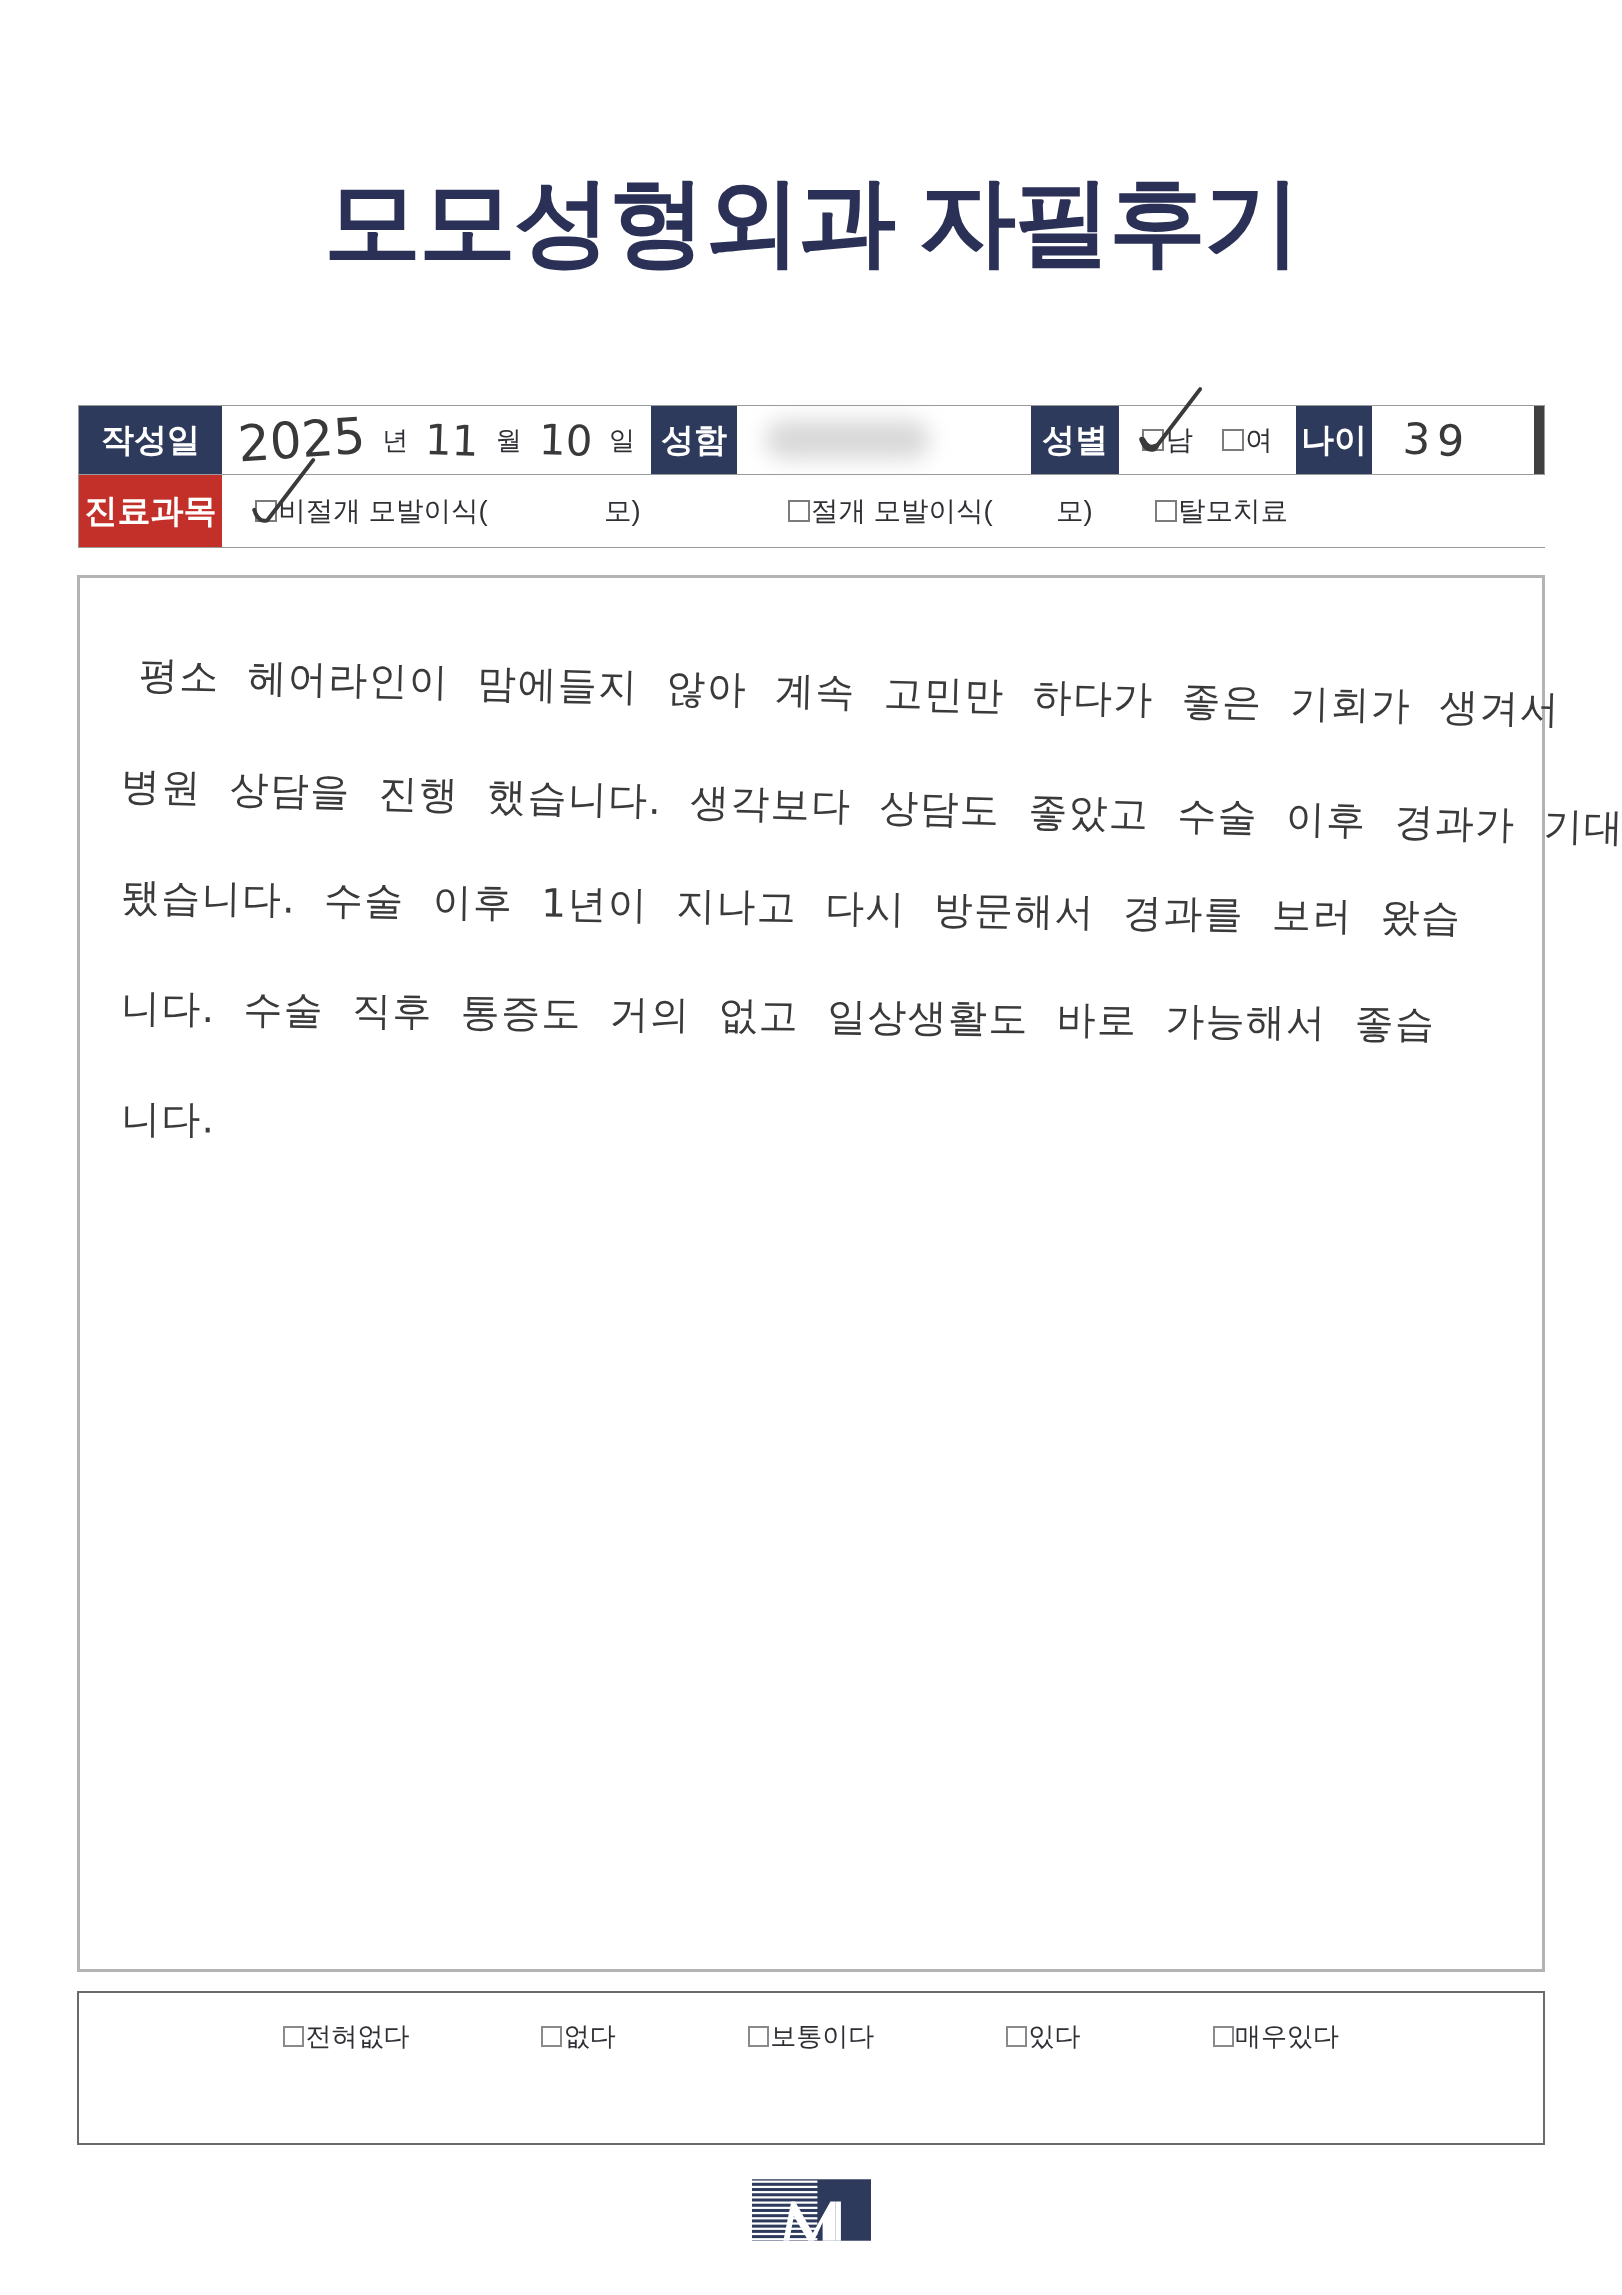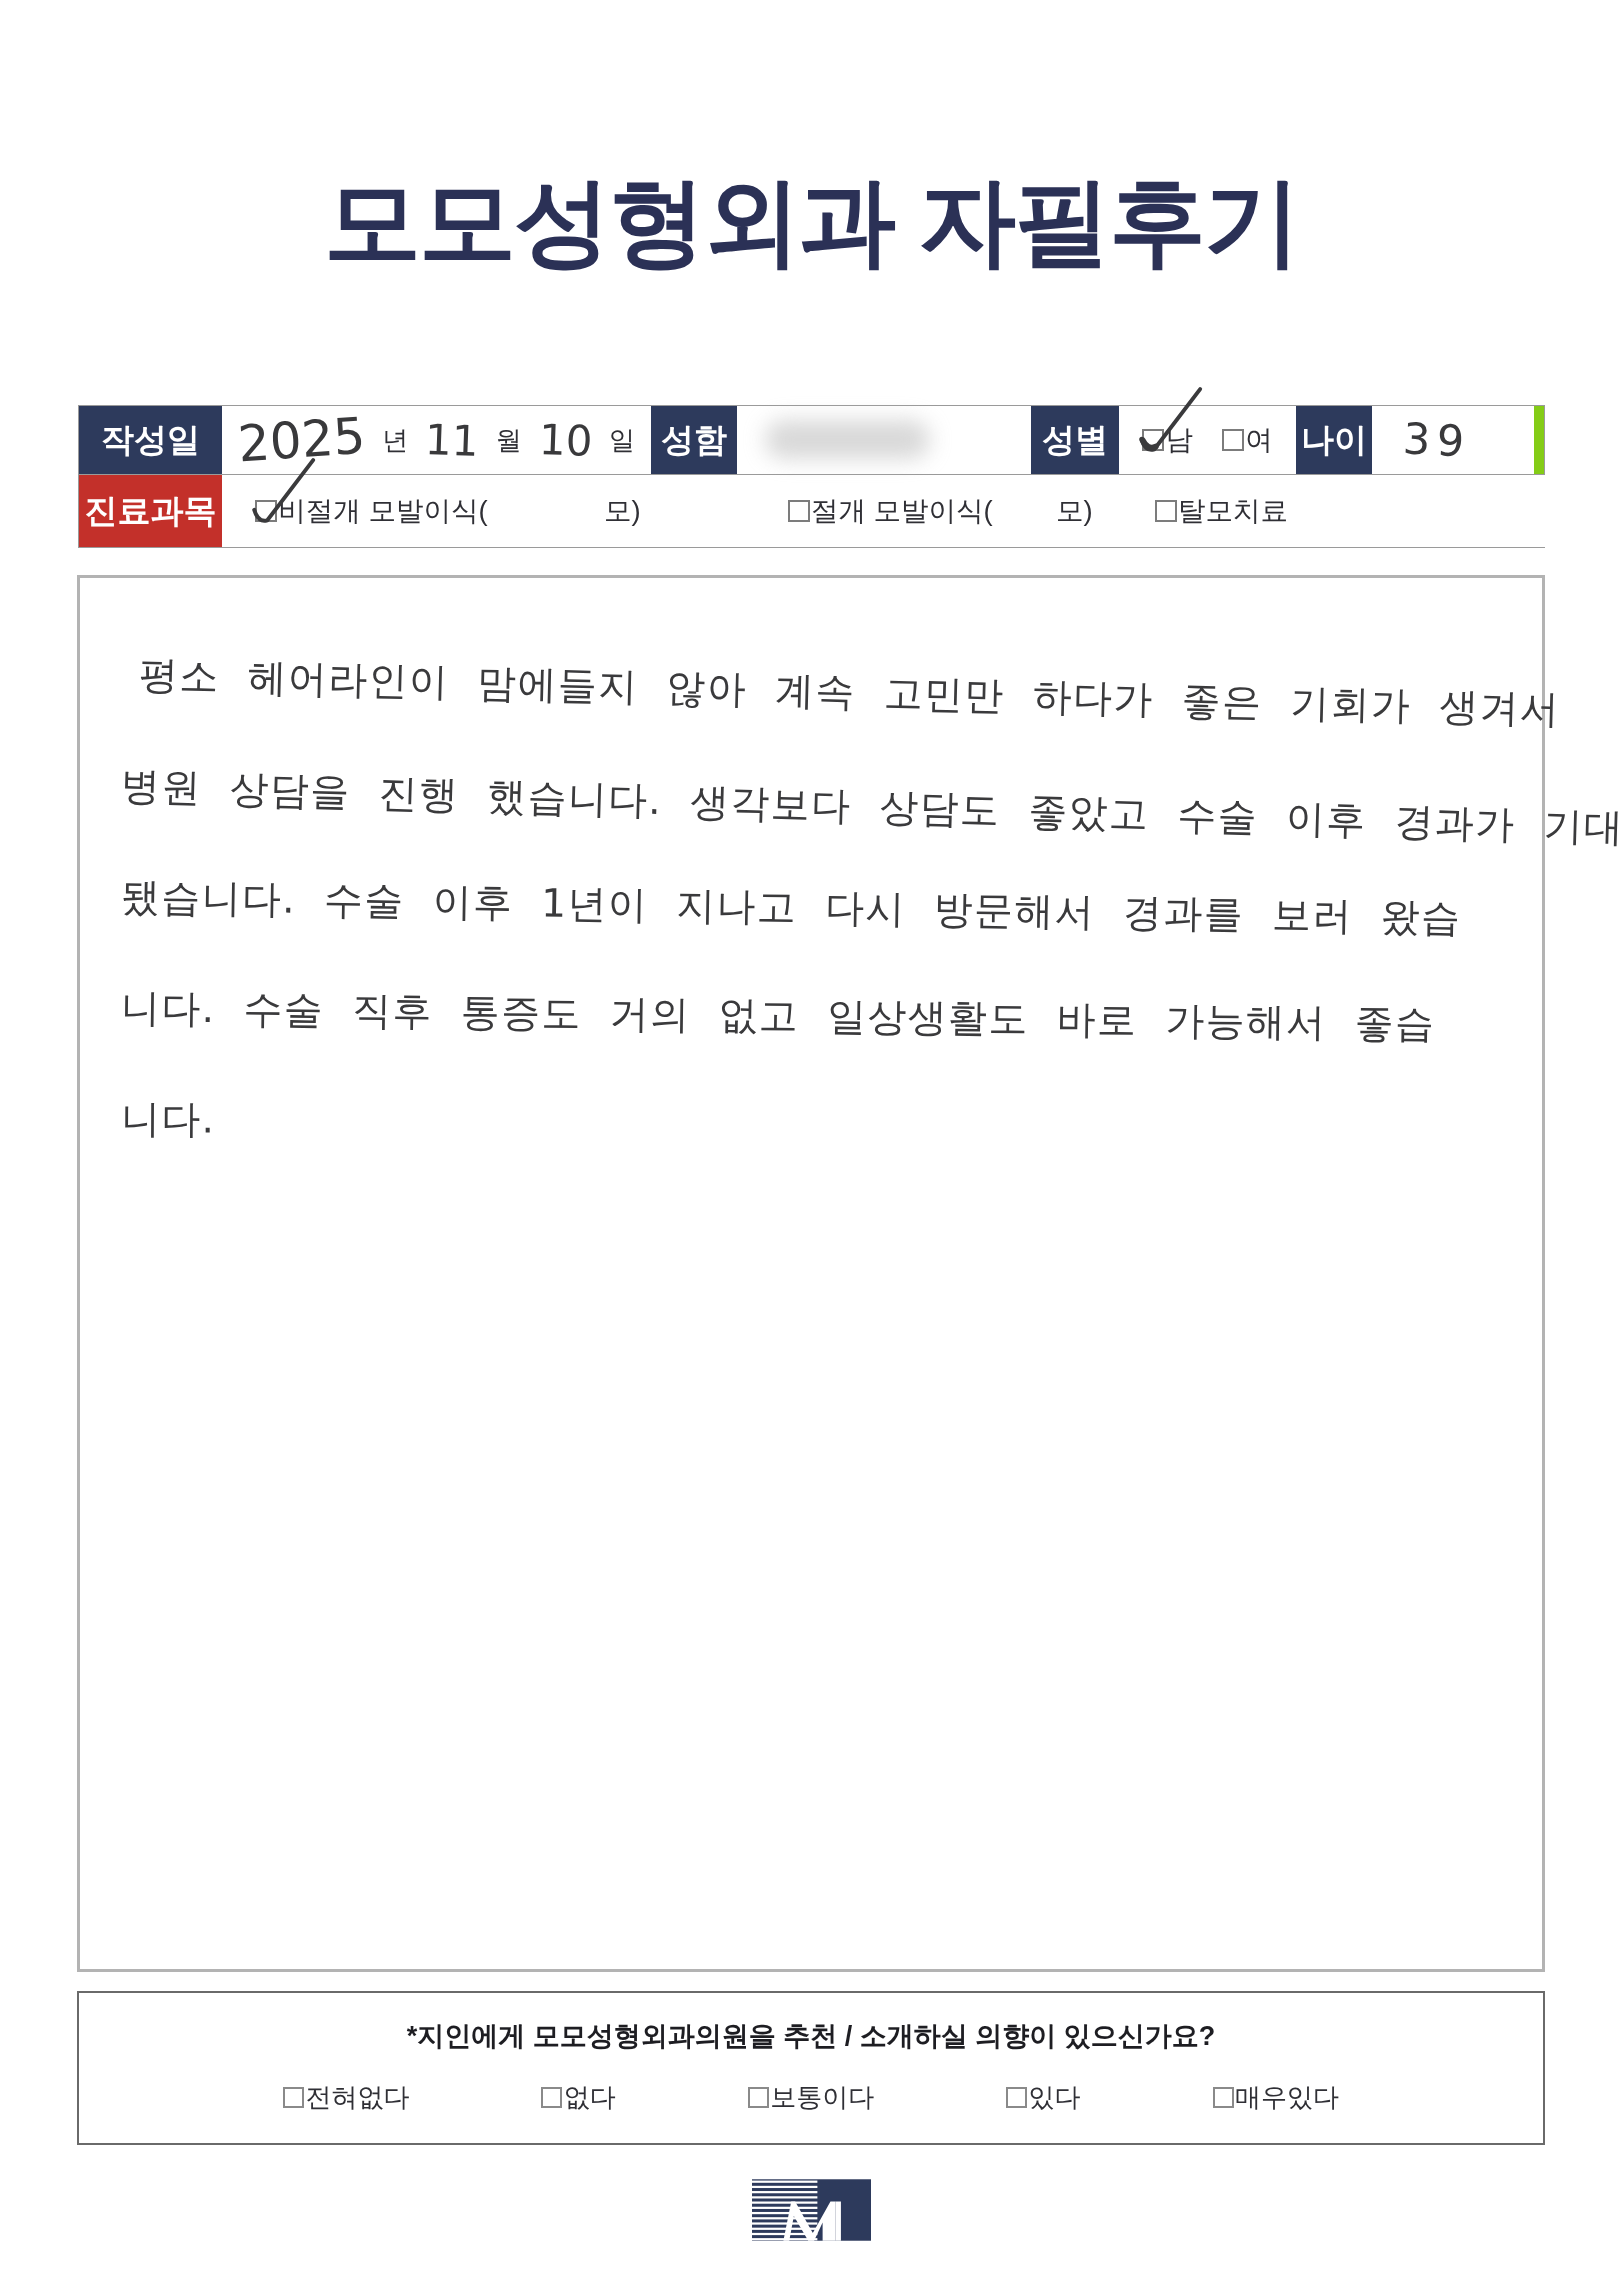--- a/index.html
+++ b/index.html
@@ -9,21 +9,21 @@
   
   .page-title {
     position:absolute; top:158px; left:0; width:1623px;
     text-align:center; font-size:97px; font-weight:700;
     color:#2b3156; letter-spacing:-2px;
   }
 
   
   .form-table {
     position:absolute; left:78px; top:405px; width:1467px;
-    border:1.3px solid #9a9a9a; background:#84cc16;
+    border:1.3px solid #9a9a9a; background:#404040;
   }
   .frow { display:flex; }
   .frow1 { height:69px; border-bottom:1.3px solid #9a9a9a; }
   .frow2 { height:72px; }
   .hcell {
     background:#2d3a5c; color:#ffffff; font-size:33px; font-weight:600;
     display:flex; align-items:center; justify-content:center;
     flex:0 0 auto;
   }
   .hcell.red { background:#c3302a; }
@@ -187,21 +187,20 @@
 
 <div class="review-box">
   <div class="review-line">평소 헤어라인이 맘에들지 않아 계속 고민만 하다가 좋은 기회가 생겨서</div>
   <div class="review-line">병원 상담을 진행 했습니다. 생각보다 상담도 좋았고 수술 이후 경과가 기대</div>
   <div class="review-line">됐습니다. 수술 이후 1년이 지나고 다시 방문해서 경과를 보러 왔습</div>
   <div class="review-line">니다. 수술 직후 통증도 거의 없고 일상생활도 바로 가능해서 좋습</div>
   <div class="review-line">니다.</div>
 </div>
 
 <div class="reco-box">
-  <div class="reco-question">*지인에게 모모성형외과의원을 추천 / 소개하실 의향이 있으신가요?</div>
   <div class="reco-options">
     <span class="reco-opt">
       <span class="cb"></span>
       <span class="cb-label">전혀없다</span>
     </span>
     <span class="reco-opt">
       <span class="cb"></span>
       <span class="cb-label">없다</span>
     </span>
     <span class="reco-opt">

